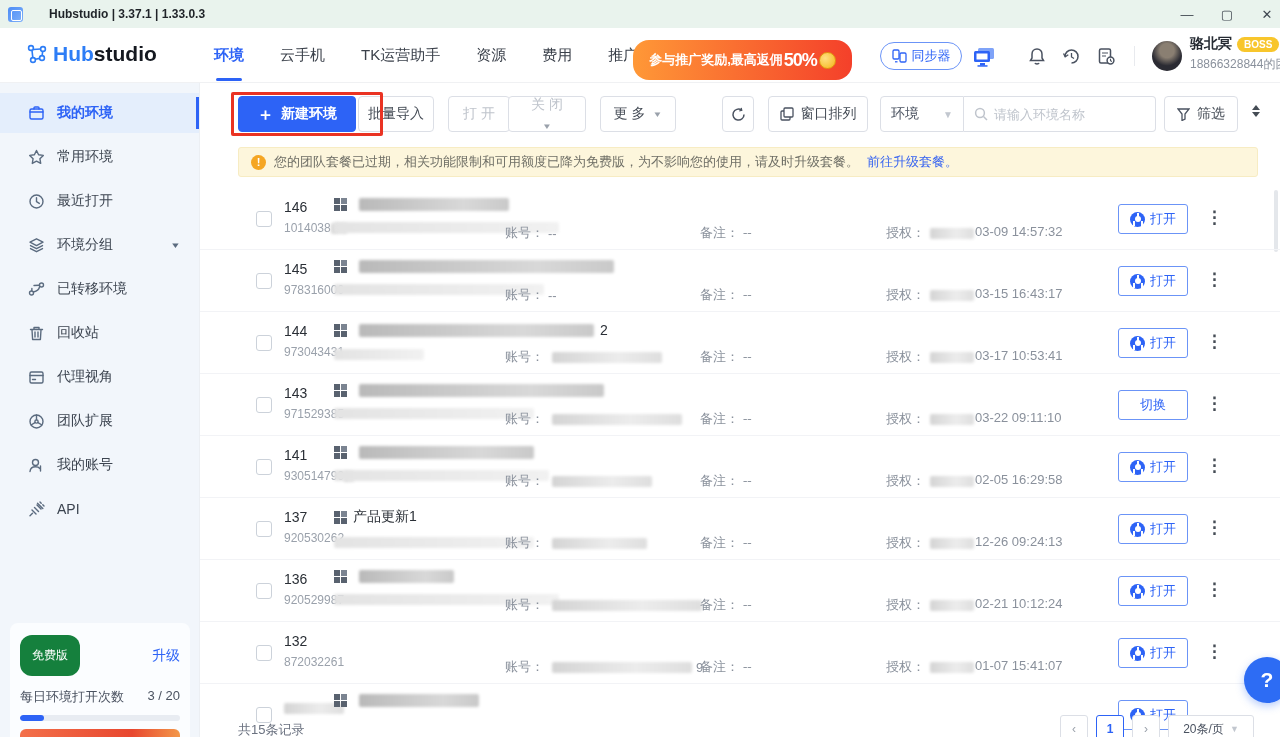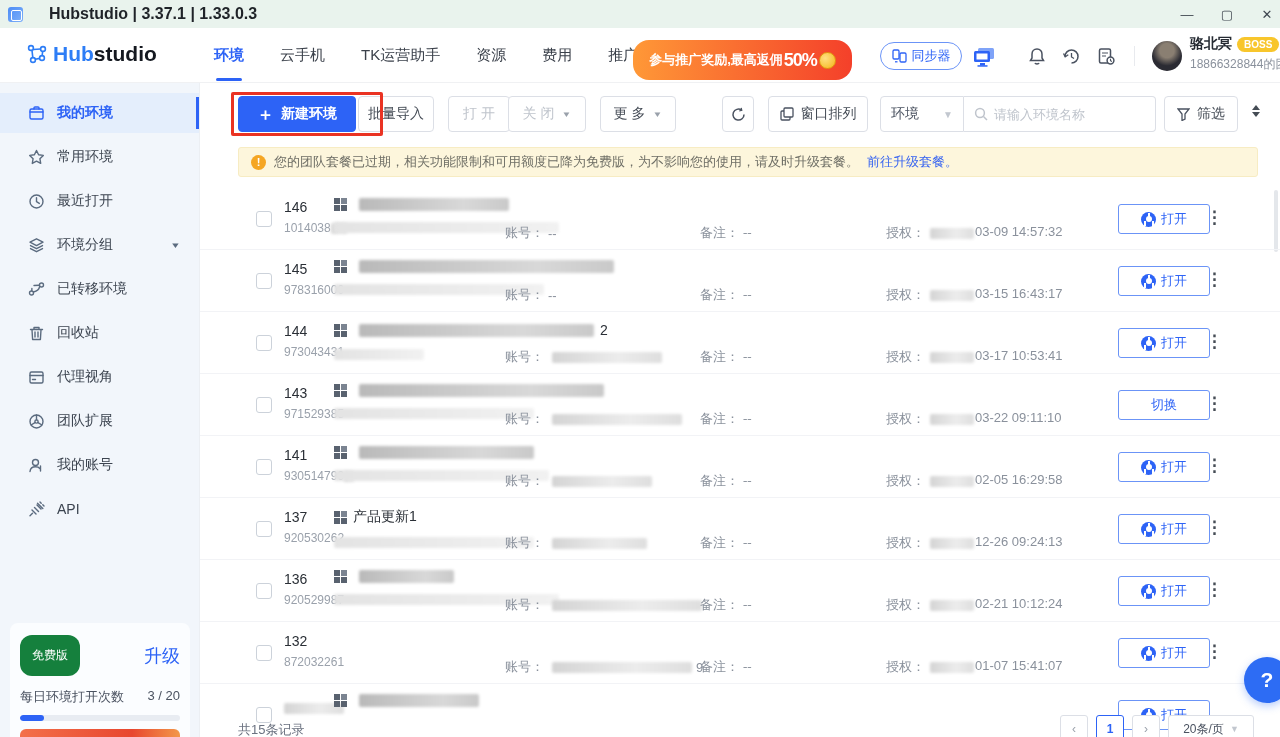--- a/index.html
+++ b/index.html
@@ -3,21 +3,21 @@
 <meta charset="utf-8">
 <style>
   * { margin:0; padding:0; box-sizing:border-box; }
   html,body { width:1280px; height:737px; overflow:hidden; font-family:"Liberation Sans", sans-serif; background:#fff; }
   .page { position:relative; width:1280px; height:737px; overflow:hidden; background:#fff; }
 
   
   .titlebar { position:absolute; left:0; top:0; width:1280px; height:28px; background:#e9f3ed; display:flex; align-items:center; padding:0 8px; }
   .titlebar .appicon { width:15px; height:15px; border-radius:3px; background:linear-gradient(135deg,#4d8df6,#7fb0f9); margin-right:6px; position:relative; }
   .titlebar .appicon::after { content:""; position:absolute; left:3px; top:3px; width:9px; height:9px; border:1.5px solid #fff; border-radius:2px; }
-  .titlebar .title { font-size:16px; font-weight:bold; color:#1f2328;padding-left:20px; }
+  .titlebar .title { font-size:12px; font-weight:bold; color:#1f2328;padding-left:20px; }
   .win-controls { position:absolute; right:6px; top:0; height:28px; display:flex; align-items:center; gap:26px; color:#3f4750; font-size:13px; }
   .win-controls span { cursor:default; width:14px; text-align:center; }
 
   
   .nav { position:absolute; left:0; top:28px; width:1280px; height:55px; background:#fff; border-bottom:1px solid #f0f1f3; }
   .logo { position:absolute; left:26px; top:14px; display:flex; align-items:center; }
   .logo svg { margin-right:5px; }
   .logo .b1 { color:#2d7df6; font-size:21px; font-weight:bold; }
   .logo .b2 { color:#14181f; font-size:21px; font-weight:bold; }
   .nav-items { position:absolute; left:214px; top:0; height:55px; display:flex; align-items:center; gap:36px; }
@@ -43,21 +43,21 @@
   .side-item { position:relative; height:40px; margin:4px 0; display:flex; align-items:center; padding-left:28px; gap:12px; font-size:14px; color:#3c4450; cursor:pointer; }
   .side-item .ic { width:17px; height:17px; display:flex; align-items:center; justify-content:center; color:#5b6b7f; }
   .side-item.active { background:#e4eefc; color:#2d63f6; font-weight:bold; }
   .side-item.active .ic { color:#2d63f6; }
   .side-item.active::after { content:""; position:absolute; right:0; top:4px; bottom:4px; width:3px; background:#2d63f6; }
   .side-item .chev { margin-left:auto; margin-right:18px; color:#5b6b7f; font-size:11px; }
   .side-list { padding-top:6px; }
   .plan-card { position:absolute; left:10px; bottom:-8px; width:180px; background:#fbfdff; border-radius:8px 8px 0 0; padding:12px 10px 0 10px; }
   .plan-top { display:flex; align-items:center; justify-content:space-between; }
   .plan-badge { background:#15803d; color:#fff; font-size:12px; padding:12px 12px; border-radius:12px; }
-  .plan-upgrade { color:#2d63f6; font-size:18px; cursor:pointer;margin-left:24px; }
+  .plan-upgrade { color:#2d63f6; font-size:14px; cursor:pointer;margin-left:24px; }
   .plan-quota { display:flex; justify-content:space-between; margin-top:12px; font-size:13px; color:#4a5260; }
   .plan-bar { margin-top:9px; height:6px; border-radius:3px; background:#e8ecf2; overflow:hidden; }
   .plan-bar > div { height:6px; border-radius:3px; background:#2d63f6; }
   .plan-banner { margin-top:8px; height:16px; border-radius:6px 6px 0 0; background:linear-gradient(90deg,#f3704a,#e8472f 70%,#f3984a); }
 
   
   .main { position:absolute; left:200px; top:83px; width:1080px; height:654px; background:#fff; }
 
   
   .btn { position:absolute; top:13px; height:36px; border:1px solid #dcdfe6; border-radius:4px; background:#fff; color:#444b55; font-size:14px; display:flex; align-items:center; justify-content:center; gap:7px; cursor:pointer; font-family:inherit; }
@@ -92,21 +92,21 @@
   .grid-icon { display:inline-grid; grid-template-columns:6px 6px; grid-template-rows:6px 6px; gap:1px; }
   .grid-icon b { background:#59626f; } .grid-icon b:nth-child(2){ background:#7b8491; }
   .blur { display:inline-block; height:11px; border-radius:2px; background:linear-gradient(90deg,#d4d4d4,#ececec 60%,#dedede); filter:blur(1.6px); vertical-align:middle; }
   .blur.dark { height:13px; background:linear-gradient(90deg,#b9b9b9,#d8d8d8 70%,#c9c9c9); }
   .blur.light { background:linear-gradient(90deg,#e3e3e3,#f1f1f1); }
   .lbl,.val { font-size:13px; color:#8a919c; }
   .col-account { position:absolute; left:305px; top:36px; display:flex; align-items:center; gap:4px; }
   .col-note { position:absolute; left:500px; top:36px; display:flex; align-items:center; gap:4px;font-family:Liberation Serif, serif; }
   .col-auth { position:absolute; left:686px; top:36px; display:flex; align-items:center; gap:5px; }
   .col-time { position:absolute; left:775px; top:36px; font-size:13px; color:#8a919c; white-space:nowrap; }
-  .act-btn { position:absolute; left:918px; top:16px; width:92px; height:30px; border:1px solid #6b94f7; border-radius:3px; background:#fff; color:#2d63f6; font-size:13px; display:flex; align-items:center; justify-content:center; gap:5px; cursor:pointer; font-family:inherit; }
+  .act-btn { position:absolute; left:918px; top:16px; width:70px; height:30px; border:1px solid #6b94f7; border-radius:3px; background:#fff; color:#2d63f6; font-size:13px; display:flex; align-items:center; justify-content:center; gap:5px; cursor:pointer; font-family:inherit; }
   .chrome { width:15px; height:15px; border-radius:50%; background:#2d63f6; position:relative; flex:none; }
   .chrome::after { content:""; position:absolute; left:4.5px; top:4.5px; width:6px; height:6px; border-radius:50%; background:#fff; }
   .chrome::before { content:""; position:absolute; left:7px; top:1px; width:1.5px; height:5px; background:#fff; box-shadow:-4px 8px 0 #fff, 4px 8px 0 #fff; }
   .kebab { position:absolute; left:1006px; top:18px; font-size:17px; font-weight:bold; color:#454c55; cursor:pointer; letter-spacing:0; line-height:1.4; }
   .scroll-thumb { position:absolute; right:2px; top:2px; width:4px; height:62px; border-radius:2px; background:#e4e7eb; }
 
   
   .footer-total { position:absolute; left:38px; top:638px; font-size:13px; color:#6b7280; }
   .pager { position:absolute; left:860px; top:632px; display:flex; align-items:center; gap:8px; }
   .pg { width:28px; height:28px; border:1px solid #dcdfe6; border-radius:3px; background:#fff; display:flex; align-items:center; justify-content:center; font-size:12px; color:#9aa1ab; cursor:pointer; }
@@ -332,21 +332,21 @@
       <span style="font-size:17px; font-weight:bold;">＋</span>
       <span style="font-weight:bold;">新建环境</span>
     </button>
     <div class="red-annotation"></div>
     <button class="btn" style="left:158px; width:76px;">
         <span>批量导入</span>
       </button>
     <button class="btn disabled" style="left:248px; width:62px;">
         <span>打 开</span>
       </button>
-    <button class="btn disabled" style="left:308px; width:78px;">
+    <button class="btn disabled" style="left:308px; width:78px;flex-direction:column;">
         <span>关 闭</span>
         <span class="dd">▼</span>
       </button>
     <button class="btn" style="left:400px; width:76px;">
         <span>更 多</span>
         <span class="dd">▼</span>
       </button>
     <button class="btn" style="left:522px; width:32px;">
       <svg width="15" height="15" viewBox="0 0 15 15">
           <g fill="none" stroke="#4a5260" stroke-width="1.5">

